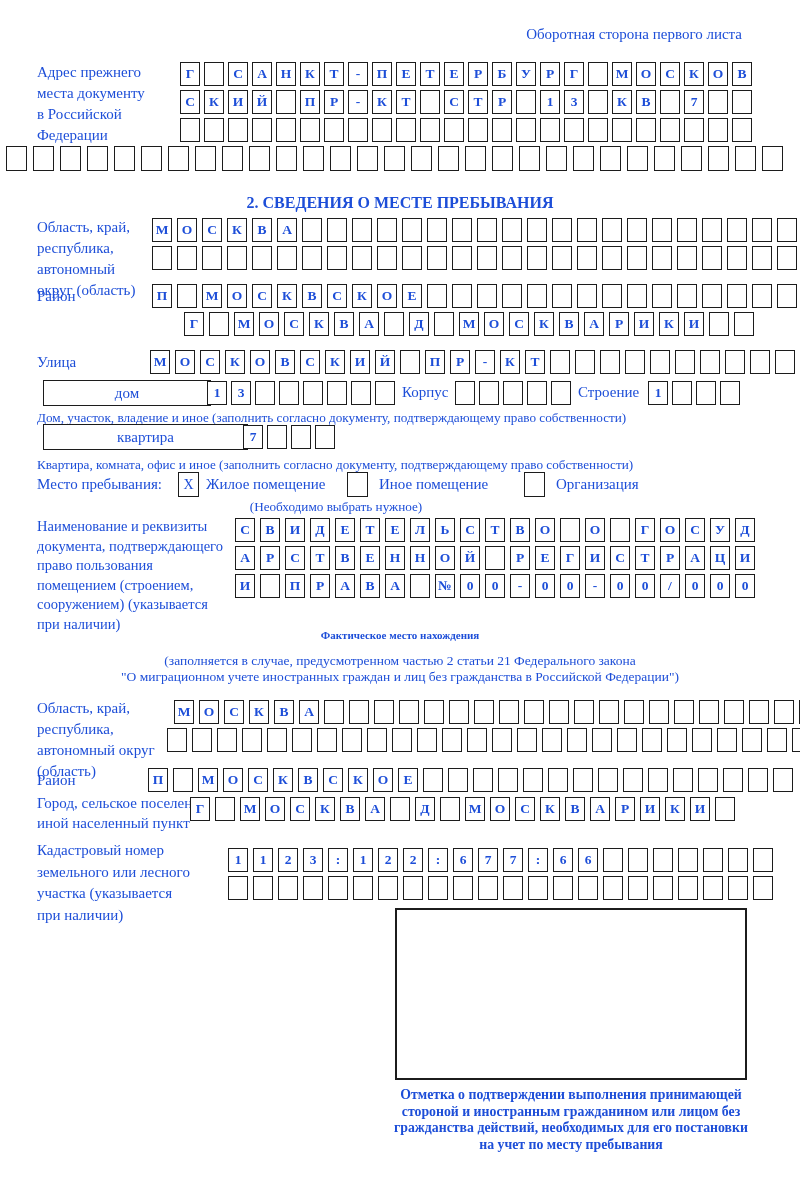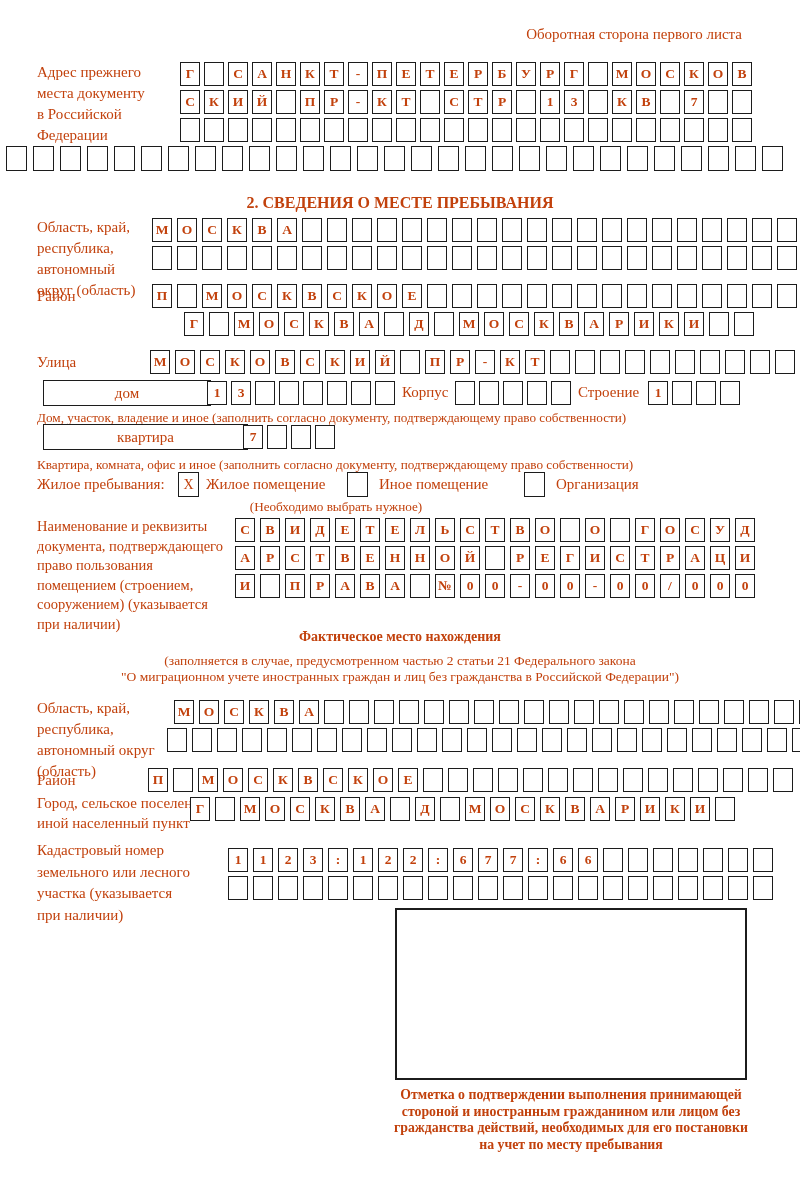--- a/index.html
+++ b/index.html
@@ -1,21 +1,21 @@
 <!DOCTYPE html>
 <html><head>
 <meta charset="utf-8">
 <style>
   html,body{margin:0;padding:0;background:#fff;}
   .page{
     position:relative;
     width:800px;height:1180px;
     background:#fff;
     font-family:"Liberation Serif","DejaVu Serif",serif;
-    color:#c2410c;
+    color:#1d4ed8;
     overflow:hidden;
   }
   .abs{position:absolute;}
   .lbl{font-size:15px;line-height:21px;white-space:pre-line;}
   .cap{font-size:13.2px;line-height:16px;white-space:pre-line;}
   .title{font-size:16px;font-weight:bold;}
   .center{text-align:center;}
   .cellrow{display:flex;gap:5px;}
   .cell{
     width:20px;height:24px;
@@ -342,21 +342,21 @@
 
   <div class="abs bigbox" style="left:31px;top:424px;width:205px;">квартира</div>
   <div class="abs cellrow gap4" style="left:243px;top:425px;">
       <div class="cell">7</div>
       <div class="cell"></div>
       <div class="cell"></div>
       <div class="cell"></div>
     </div>
   <div class="abs cap" style="left:37px;top:457px;width:740px;">Квартира, комната, офис и иное (заполнить согласно документу, подтверждающему право собственности)</div>
 
-  <div class="abs lbl" style="left:37px;top:474px;">Жилое пребывания:</div>
+  <div class="abs lbl" style="left:37px;top:474px;">Место пребывания:</div>
   <div class="abs cbx" style="left:178px;top:472px;">X</div>
   <div class="abs lbl" style="left:206px;top:474px;">Жилое помещение</div>
   <div class="abs cbx" style="left:347px;top:472px;"></div>
   <div class="abs lbl" style="left:379px;top:474px;">Иное помещение</div>
   <div class="abs cbx" style="left:524px;top:472px;"></div>
   <div class="abs lbl" style="left:556px;top:474px;">Организация</div>
   <div class="abs cap center" style="left:136px;top:499px;width:400px;">(Необходимо выбрать нужное)</div>
 
   <div class="abs lbl" style="left:37px;top:517px;width:200px;font-size:14.5px;line-height:19.5px;">Наименование и реквизиты
 документа, подтверждающего
@@ -427,21 +427,21 @@
       <div class="cell">0</div>
       <div class="cell">-</div>
       <div class="cell">0</div>
       <div class="cell">0</div>
       <div class="cell">/</div>
       <div class="cell">0</div>
       <div class="cell">0</div>
       <div class="cell">0</div>
     </div>
 
-  <div class="abs title center" style="left:0;top:629px;width:800px;font-size:14px;">Фактическое место нахождения</div>
+  <div class="abs title center" style="left:0;top:629px;width:800px;font-size:11px;">Фактическое место нахождения</div>
   <div class="abs cap center" style="left:0;top:653px;width:800px;font-size:13.5px;">(заполняется в случае, предусмотренном частью 2 статьи 21 Федерального закона
 "О миграционном учете иностранных граждан и лиц без гражданства в Российской Федерации")</div>
 
   <div class="abs lbl" style="left:37px;top:698px;width:135px;">Область, край,
 республика,
 автономный округ
 (область)</div>
   <div class="abs cellrow" style="left:174px;top:700px;">
       <div class="cell">М</div>
       <div class="cell">О</div>

